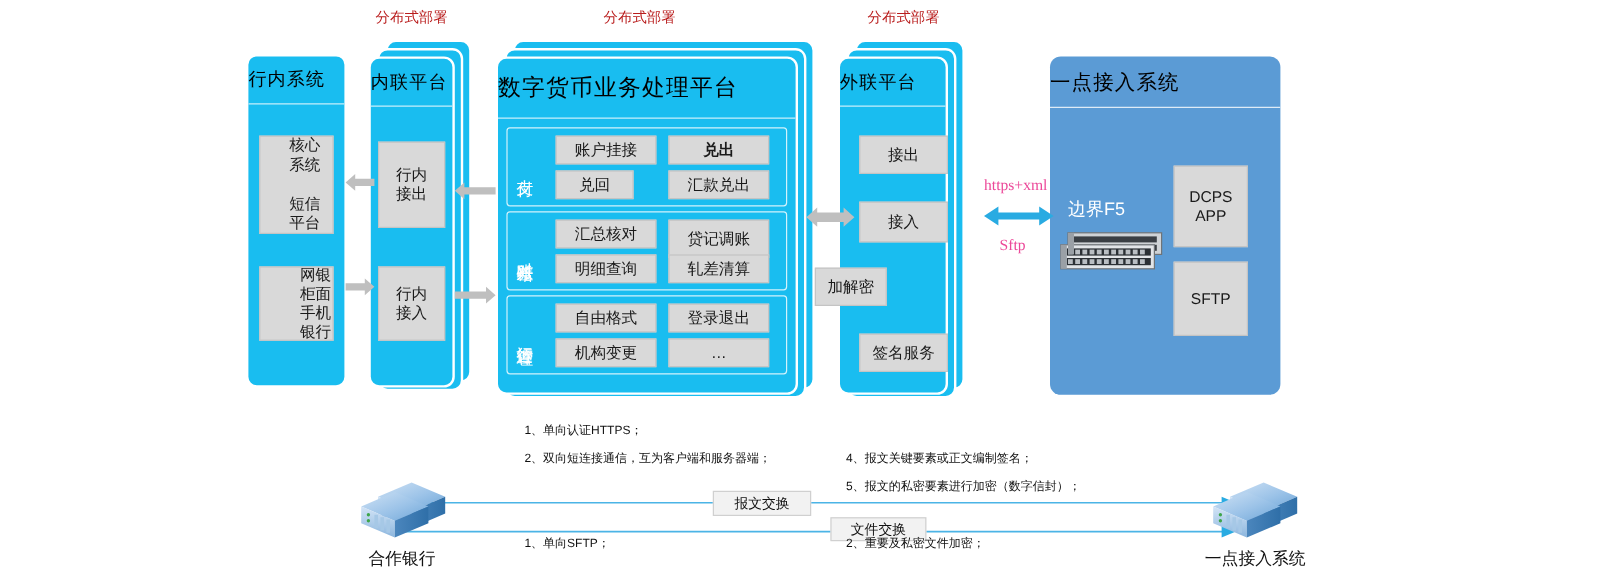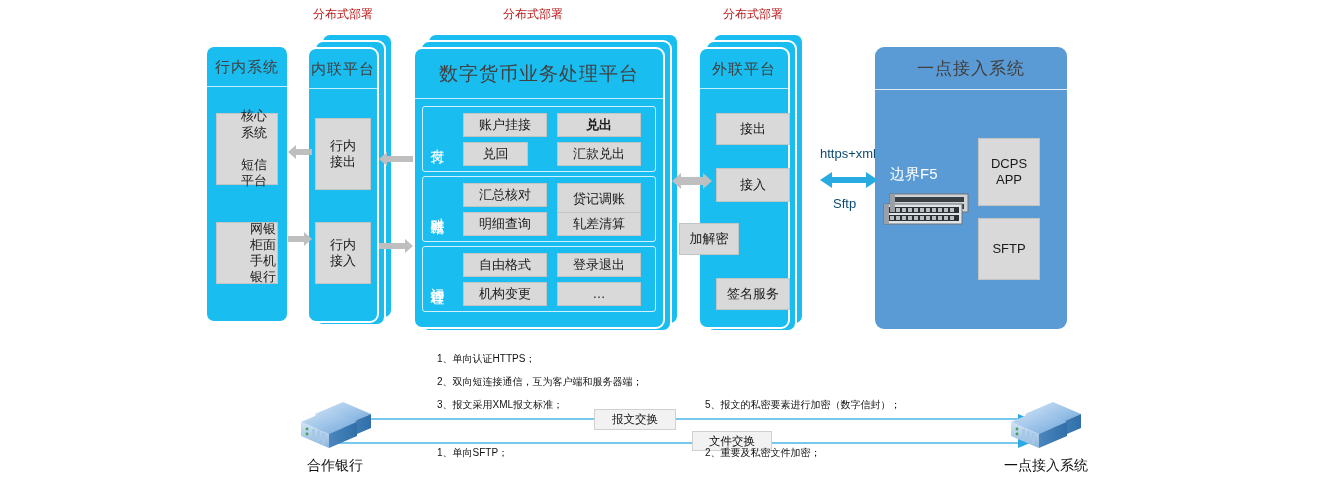--- a/index.html
+++ b/index.html
@@ -17,22 +17,21 @@
     border: 2px solid #ffffff;
   }
   .panel {
     position: absolute;
     background: #19bdf0;
     border-radius: 9px;
     border: 2px solid #ffffff;
     overflow: hidden;
   }
   .panel-title {
-    color: #404040;
-    text-align: center;
+    color: #000000;
     font-size: 17px;
     font-weight: 400;
     letter-spacing: 1px;
     line-height: 1.2;
     padding-top: 12px;
     padding-bottom: 10px;
     border-bottom: 1.5px solid rgba(255,255,255,.75);
   }
   .panel-title.small { font-size: 15px; padding-top: 11px; }
   .panel-title.big { font-size: 19px; padding-top: 14px; padding-bottom: 12px; }
@@ -96,22 +95,23 @@
     position: absolute;
     color: #ffffff;
     font-size: 15px;
     white-space: nowrap;
   }
 
   
   .plabel {
     position: absolute;
     font-size: 13px;
-    color: #0c4a6e;
-    white-space: nowrap;
+    color: #ec4899;
+    white-space: nowrap;
+    font-family: Liberation Serif, serif;
   }
 
   
   .note {
     position: absolute;
     font-size: 10px;
     color: #111;
     white-space: nowrap;
   }
   .exch {
@@ -158,21 +158,21 @@
   <div class="loop" style="left:740px; top:22px; width:46px; height:40px;">
     <svg width="46" height="40" viewBox="0 0 46 40">
       <path d="M6 38 C6 8, 40 8, 40 30" fill="none" stroke="#ed7d31" stroke-width="6" stroke-linecap="butt"></path>
       <path d="M40 40 L32 24 L48 24 Z" fill="#ed7d31"></path>
     </svg>
   </div>
 
   <div class="panel" style="left:205px; top:45px; width:84px; height:278px;">
     <div class="panel-title small">行内系统</div>
   </div>
-  <div class="gbox" style="left:216px; top:113px; width:62px; height:72px;padding-left:14px;">核心
+  <div class="gbox" style="left:216px; top:113px; width:62px; height:82px;padding-left:14px;">核心
 系统
 
 短信
 平台</div>
   <div class="gbox" style="left:216px; top:222px; width:62px; height:62px;padding-left:32px;">网银
 柜面
 手机银行</div>
 
   <div class="card-shadow" style="left:321px; top:33px; width:72px; height:286px;"></div>
   <div class="card-shadow" style="left:314px; top:40px; width:72px; height:286px;"></div>
@@ -300,21 +300,21 @@
   <div class="plabel" style="left:820px; top:146px;">https+xml</div>
   <div style="position:absolute; left:820px; top:170px; width:58px; height:20px;">
     <svg width="58" height="20" viewBox="0 0 58 20">
       <path d="M0 10 L12 2 L12 7 L46 7 L46 2 L58 10 L46 18 L46 13 L12 13 L12 18 Z" fill="#29abe2"></path>
     </svg>
   </div>
   <div class="plabel" style="left:833px; top:196px;">Sftp</div>
 
   <div class="note" style="left:437px; top:352px;">1、单向认证HTTPS；</div>
   <div class="note" style="left:437px; top:375px;">2、双向短连接通信，互为客户端和服务器端；</div>
-  <div class="note" style="left:437px; top:398px;">3、报文采用XML报文标准；</div>
+  <div class="note" style="left:705px; top:375px;">4、报文关键要素或正文编制签名；</div>
   <div class="note" style="left:705px; top:398px;">5、报文的私密要素进行加密（数字信封）；</div>
 
   <div style="position:absolute; left:330px; top:413px; width:700px; height:12px;">
     <svg width="700" height="12" viewBox="0 0 700 12">
       <line x1="10" y1="6" x2="690" y2="6" stroke="#4bb4e6" stroke-width="1.3"></line>
       <path d="M0 6 L12 1 L12 11 Z" fill="#29abe2"></path>
       <path d="M700 6 L688 1 L688 11 Z" fill="#29abe2"></path>
     </svg>
   </div>
   <div class="exch" style="left:594px; top:409px; width:82px; height:21px;">报文交换</div>

